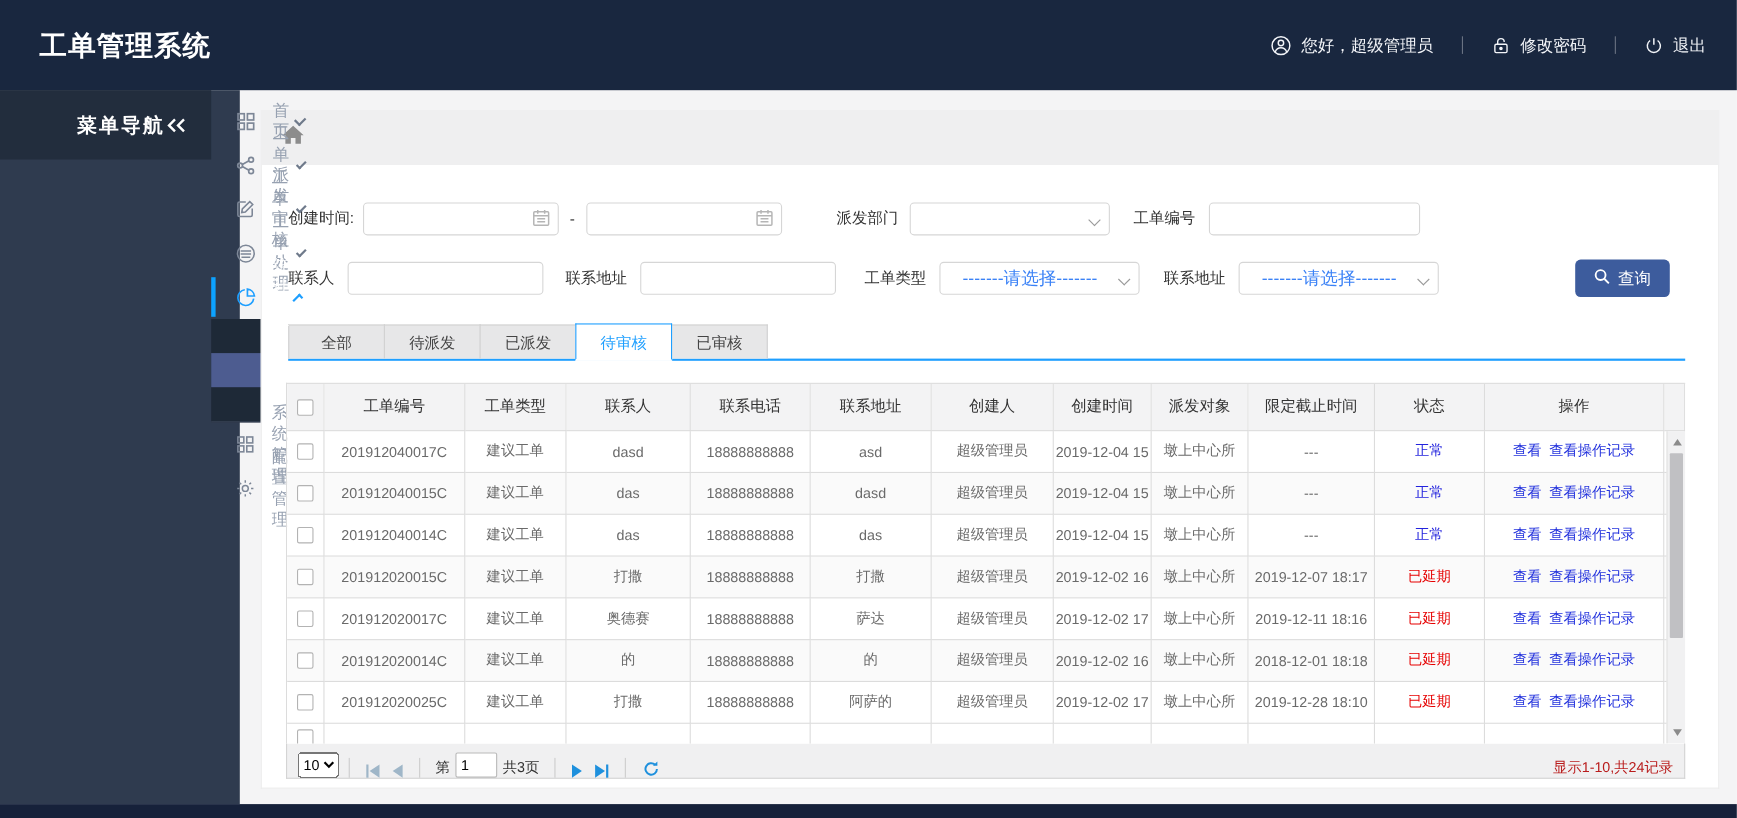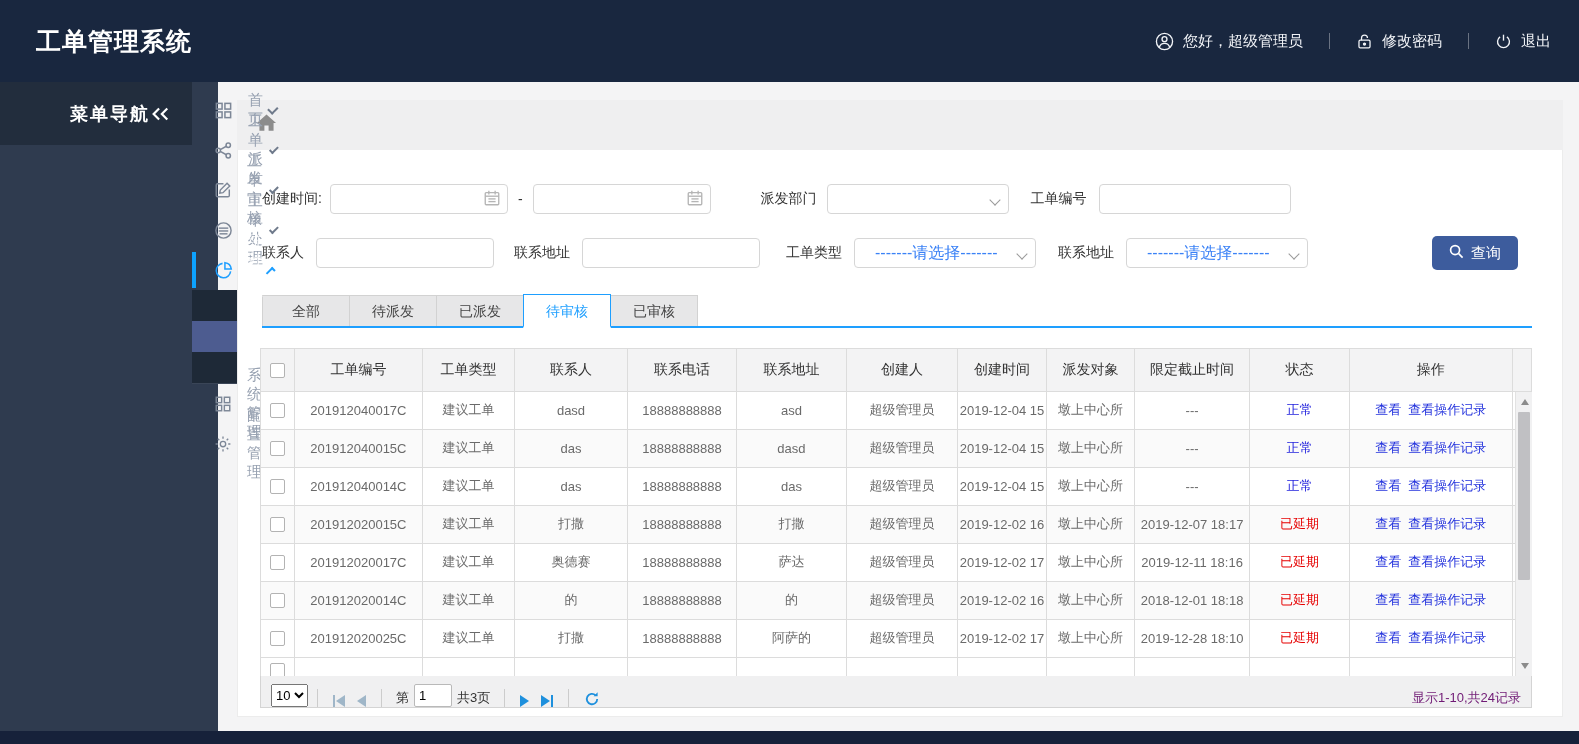--- a/index.html
+++ b/index.html
@@ -87,21 +87,21 @@
   .pager { margin:0 30px 0 22px; height:32px; background:#f0f0f1; border:1px solid #d4d4d4; border-top:none; display:flex; align-items:flex-end; padding:0 10px; font-size:13px; color:#333; }
   .pager-sep { width:1px; height:18px; background:#ccc; margin:0 9px; }
   .pg-select { height:23px; font-size:13px; font-family:inherit; }
   .pg-btn { display:flex; align-items:center; gap:1px; cursor:pointer; padding:0 6px; }
   .tri-r { width:0; height:0; border-style:solid; border-width:6px 0 6px 9px; border-color:transparent transparent transparent #1e90dd; }
   .tri-l { width:0; height:0; border-style:solid; border-width:6px 9px 6px 0; border-color:transparent #9fb6c8 transparent transparent; }
   .pbar { width:2px; height:12px; }
   .pbar.dis { background:#9fb6c8; } .pbar.en { background:#1e90dd; }
   .page-input { width:38px; height:23px; border:1px solid #b9b9b9; border-radius:2px; padding:0 4px; font-size:13px; font-family:inherit; }
   .pg-label { margin:0 5px; }
-  .pager-summary { margin-left:auto; color:#701a75; }
+  .pager-summary { margin-left:auto; color:#b91c1c; }
 
   .footer { height:13px; background:#16213a; flex:0 0 auto; }
 </style>
 </head>
 <body>
 
 <div class="app">
 
   <div class="topbar">
     <div class="topbar-title">工单管理系统</div>

